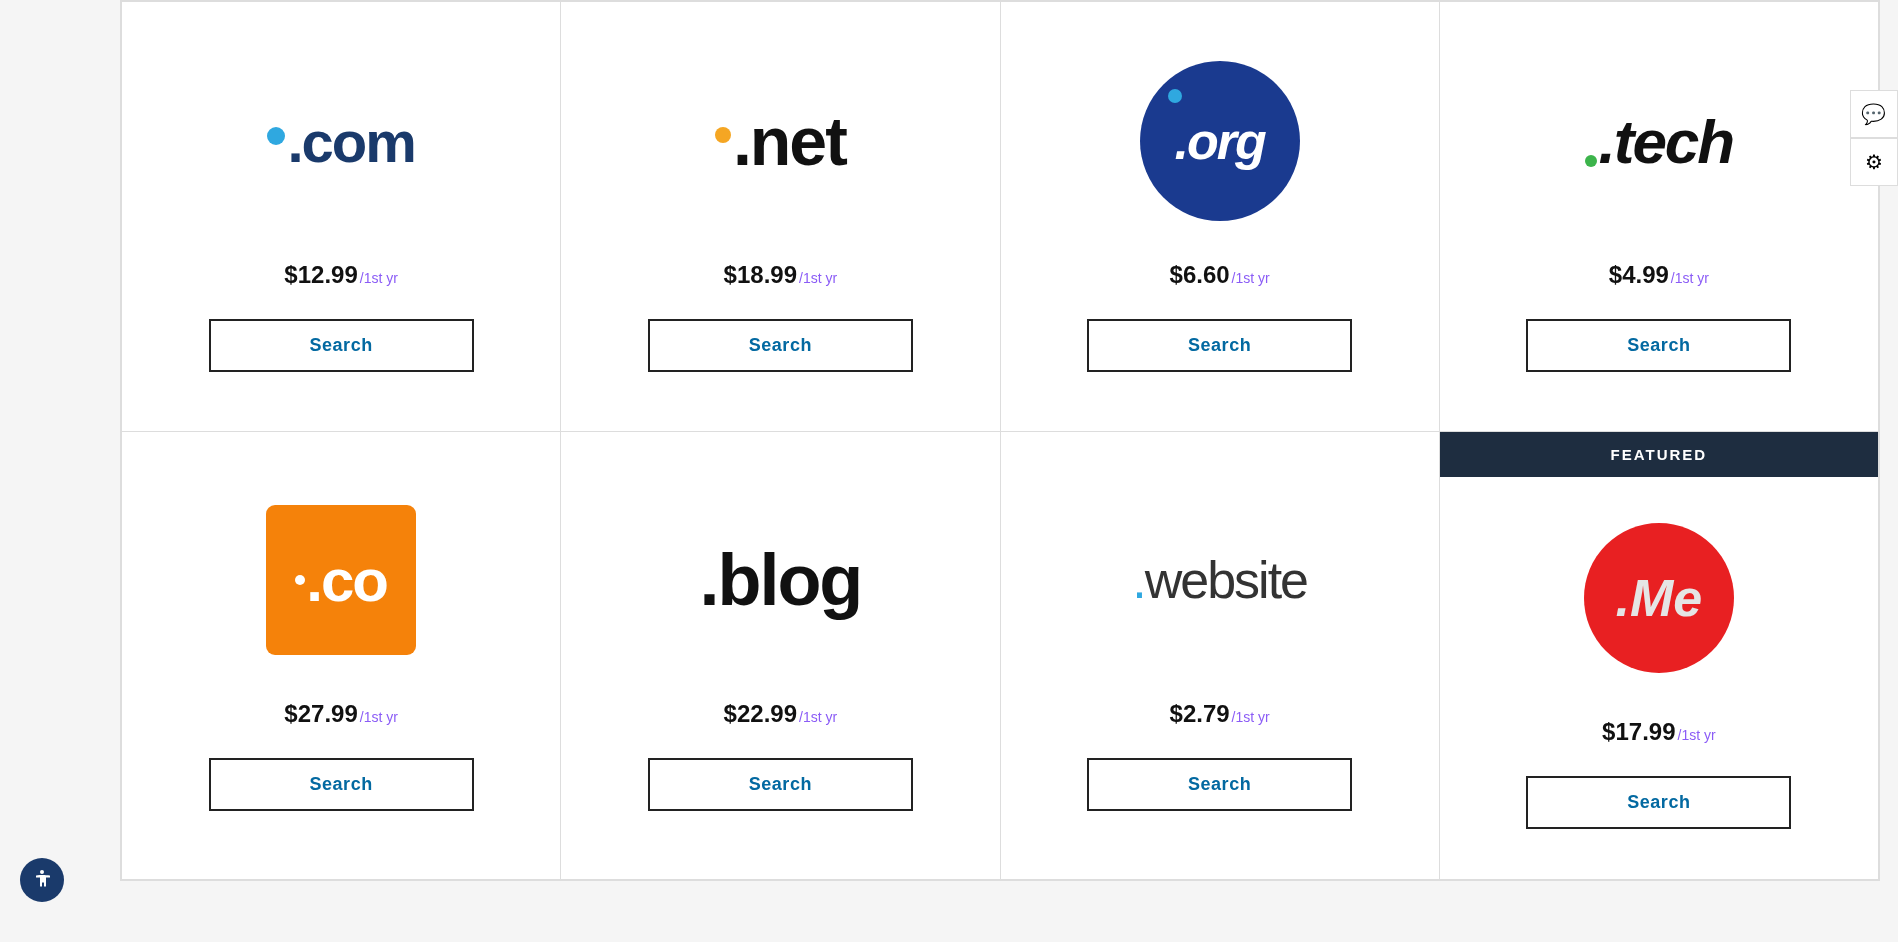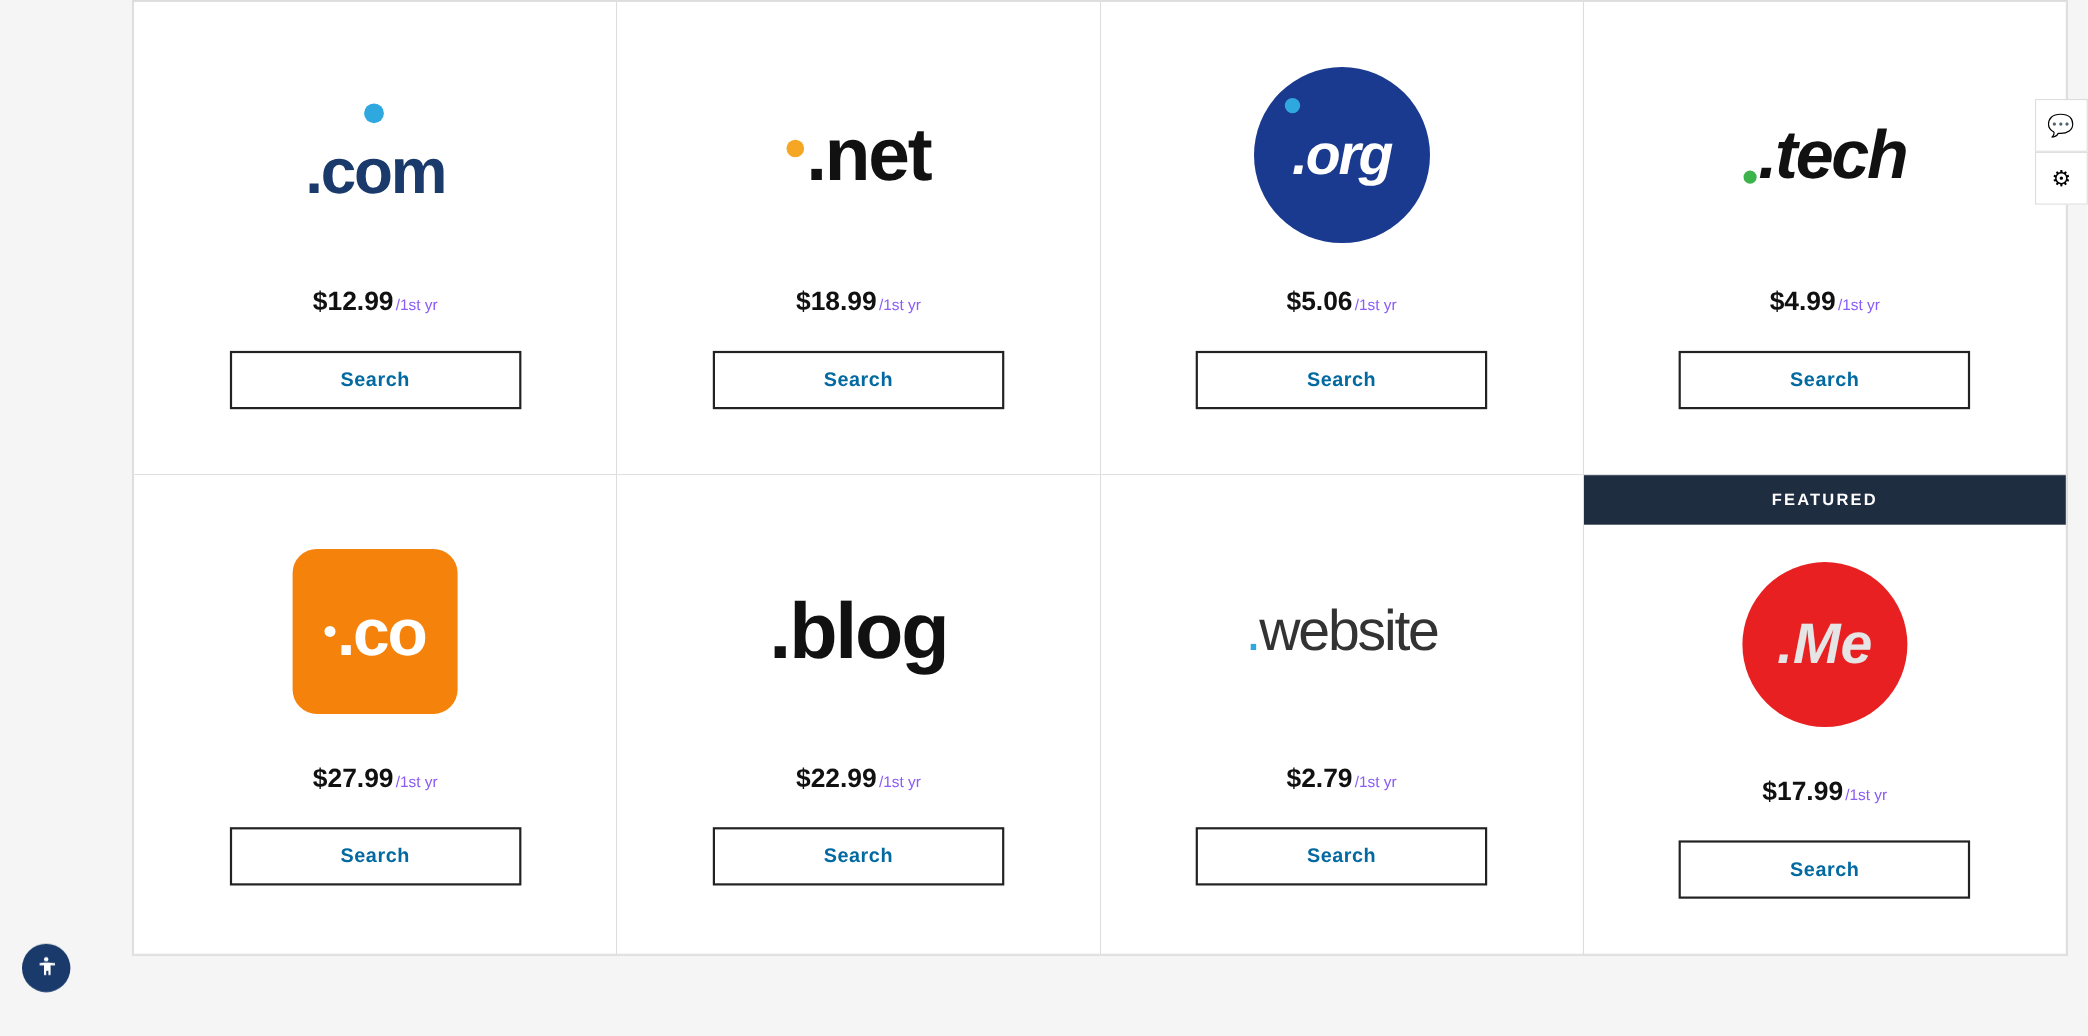--- a/index.html
+++ b/index.html
@@ -34,21 +34,21 @@
       display: flex;
       flex-direction: column;
       align-items: center;
       background: #fff;
       position: relative;
       min-height: 430px;
       justify-content: center;
     }
 
     .domain-card.featured-card {
-      padding-top: 4px;
+      padding-top: 16px;
     }
 
     .featured-banner {
       width: 100%;
       background: #1e2d40;
       color: #fff;
       text-align: center;
       padding: 14px 0;
       font-size: 15px;
       font-weight: bold;
@@ -69,21 +69,20 @@
 
     
     .com-logo {
       display: flex;
       align-items: center;
       font-size: 58px;
       font-weight: 900;
       color: #1a3a6b;
       font-style: normal;
       letter-spacing: -2px;
-      flex-direction: column;
     }
     .com-logo .dot {
       width: 18px;
       height: 18px;
       background: #2fa8e0;
       border-radius: 50%;
       display: inline-block;
       margin-right: 2px;
       margin-bottom: 10px;
       flex-shrink: 0;
@@ -157,21 +156,21 @@
       margin-right: 2px;
       margin-bottom: 10px;
       flex-shrink: 0;
     }
 
     
     .co-logo-wrapper {
       width: 150px;
       height: 150px;
       background: #f5820a;
-      border-radius: 22px;
+      border-radius: 9px;
       display: flex;
       align-items: center;
       justify-content: center;
     }
     .co-logo-wrapper .co-text {
       font-size: 60px;
       font-weight: 900;
       color: #fff;
       letter-spacing: -2px;
     }
@@ -334,21 +333,21 @@
     </div>
 
     <div class="domain-card">
       <div class="logo-area">
         <div class="org-logo-wrapper">
           <span class="org-dot"></span>
           <span class="org-text">.org</span>
         </div>
       </div>
       <div class="price-area">
-        <span class="price-main">$5.06</span>
+        <span class="price-main">$6.60</span>
         <span class="price-period">/1st yr</span>
       </div>
       <button class="search-btn">Search</button>
     </div>
 
     <div class="domain-card">
       <div class="logo-area">
         <div class="tech-logo">
           <span class="dot-green"></span>
           <span>.tech</span>

